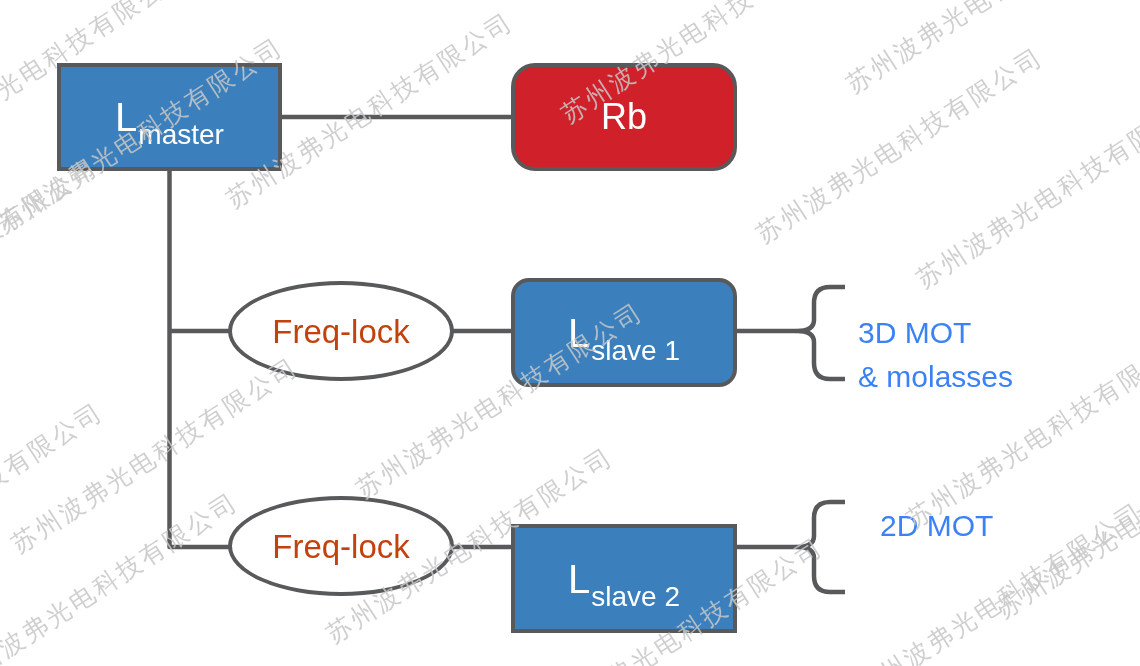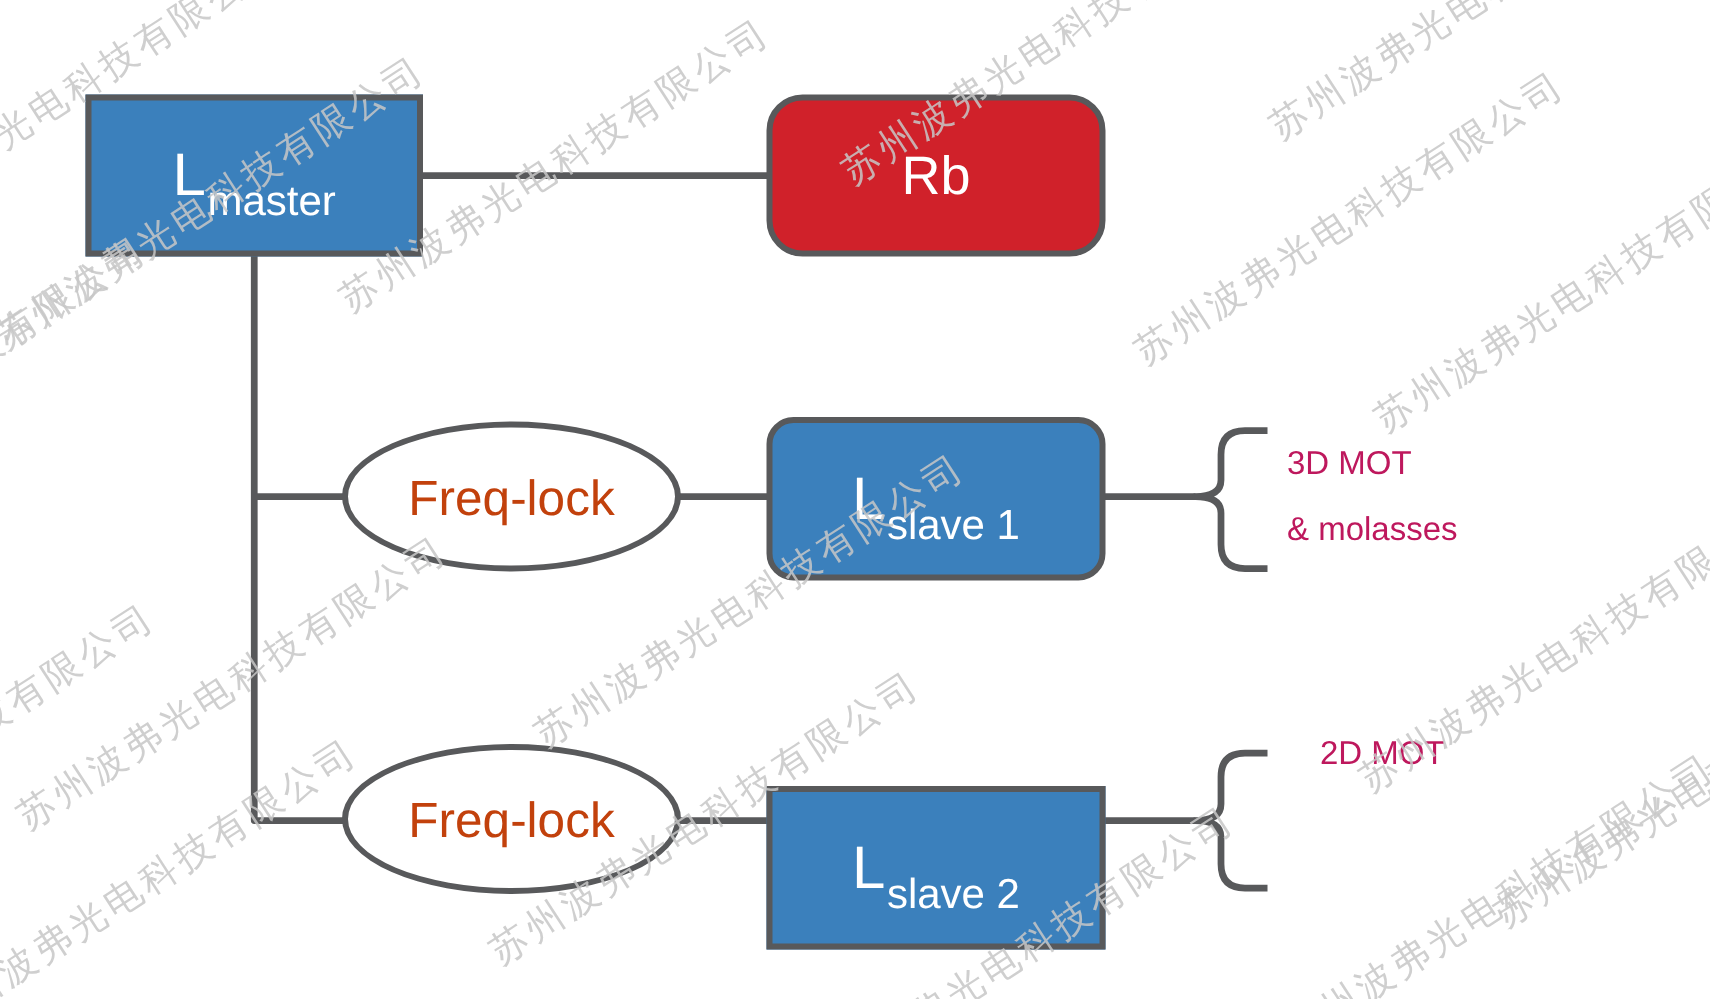--- a/index.html
+++ b/index.html
@@ -21,21 +21,21 @@
   .node.red{background:var(--box-red,#d0212a);border-radius:24px;}
   .node.ellipse{background:#ffffff;border-radius:50%;}
 
   .node-label{color:#ffffff;font-size:40px;line-height:1;white-space:nowrap;}
   .node-label .sub{font-size:28px;position:relative;top:13px;margin-left:1px;}
   .rb-label{color:#ffffff;font-size:36px;line-height:1;}
   .freq-label{color:#c2410c;font-size:33px;line-height:1;white-space:nowrap;}
 
   
   .out-label{
-    position:absolute;z-index:2;color:#be185d;font-size:22px;line-height:44px;white-space:nowrap;
+    position:absolute;z-index:2;color:#3b82f6;font-size:30px;line-height:44px;white-space:nowrap;margin-top:24px;
   }
   .out-label.single{line-height:32px;}
 
   
   .wm-layer{position:absolute;left:0;top:0;width:100%;height:100%;z-index:5;pointer-events:none;}
   .wm{
     position:absolute;transform:translate(-50%,-50%) rotate(-33deg);
     font-size:25px;letter-spacing:3px;white-space:nowrap;
     color:var(--watermark-gray,#c7c7c7);opacity:.85;
   }

